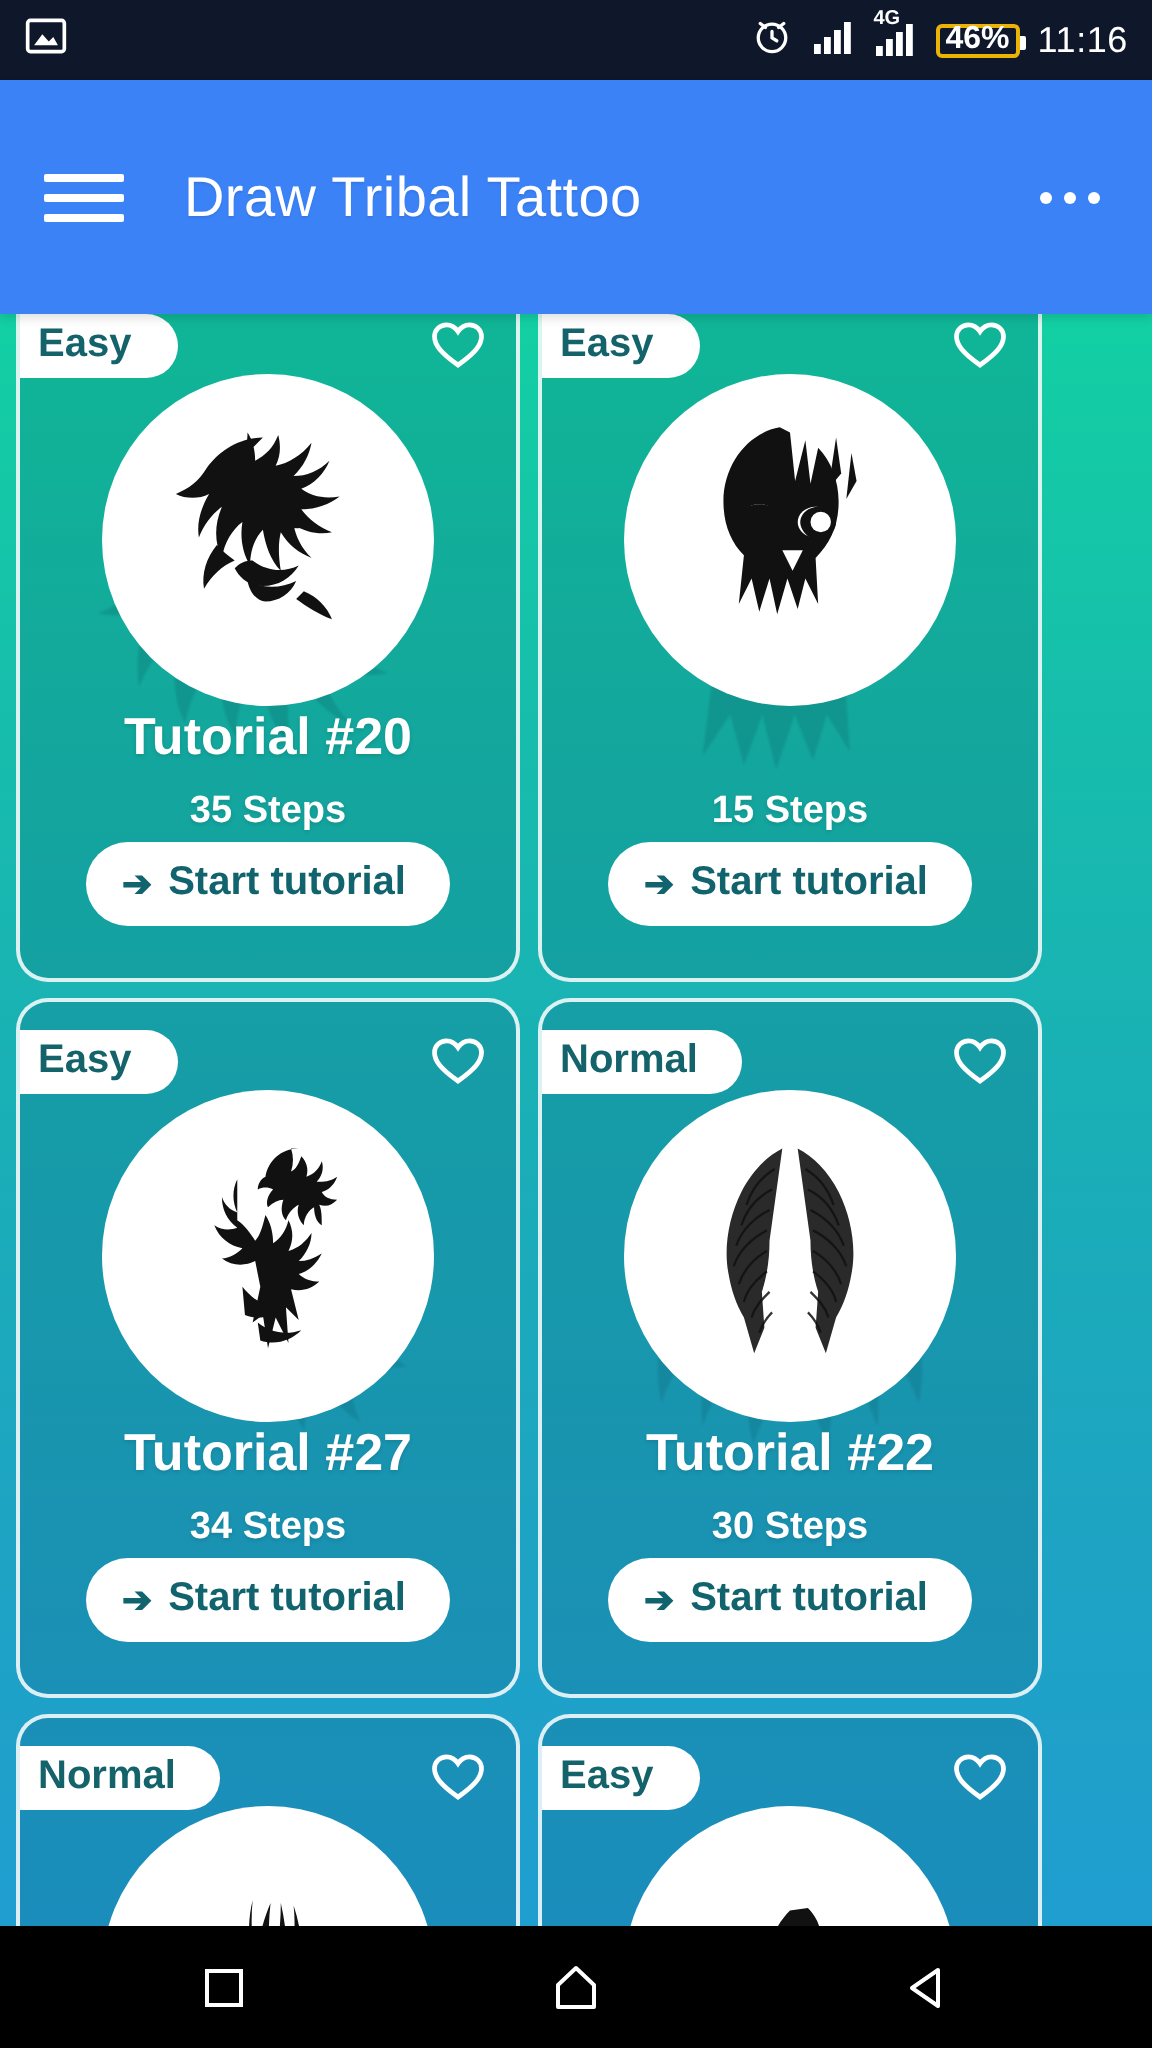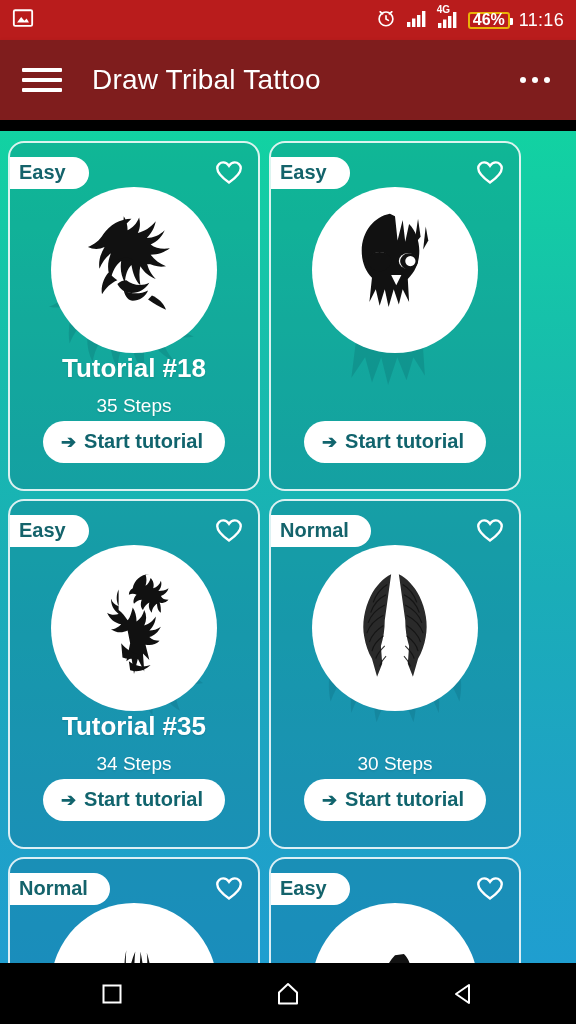--- a/index.html
+++ b/index.html
@@ -6,42 +6,42 @@
   html, body {
     width:576px; height:1024px;
     overflow:hidden;
     font-family:"Liberation Sans", sans-serif;
     background:#000;
   }
   #screen { position:relative; width:576px; height:1024px; overflow:hidden; }
 
   
   #status-bar{
-    position:relative; height:40px; background:#b91c1c;
+    position:relative; height:40px; background:#0f172a;
     display:flex; align-items:center; padding:0 12px;
     color:#fff;
   }
   #status-left{ display:flex; align-items:center; gap:8px; }
   #status-right{ margin-left:auto; display:flex; align-items:center; gap:9px; }
   .sb-icon{ display:block; }
   #status-time{ font-size:18px; letter-spacing:.3px; font-family:"Liberation Sans", sans-serif; }
   .batt{
     border:2px solid #eab308; border-radius:3px; height:17px; min-width:42px;
     display:flex; align-items:center; justify-content:flex-end;
     font-size:16px; font-weight:bold; padding:0 3px; position:relative;
   }
   .batt::after{
     content:""; position:absolute; right:-5px; top:4px; width:3px; height:7px;
     background:#fff; border-radius:0 1px 1px 0;
   }
   .net-label{ font-size:10px; font-weight:bold; position:absolute; top:-3px; left:0; }
 
   
   #app-bar{
-    height:80px; background:#7f1d1d; display:flex; align-items:center;
+    height:117px; background:#3b82f6; display:flex; align-items:center;
     padding:0 22px; position:relative; z-index:5;
     box-shadow:0 2px 5px rgba(0,0,0,.13);
   }
   #hamburger-btn{ width:40px; height:34px; display:flex; flex-direction:column;
     justify-content:space-between; padding:5px 0; cursor:pointer; }
   #hamburger-btn span{ display:block; height:4px; background:#fff; border-radius:1px; }
   #app-title{
     color:#fff; font-size:28px; margin-left:30px; letter-spacing:.2px;
     text-shadow:0 1px 1px rgba(0,0,0,.08);
   }
@@ -102,21 +102,21 @@
   }
   .thumb-circle svg{ width:128px; height:128px; }
 
   .card-title{
     position:absolute; left:0; right:0; top:210px; text-align:center;
     color:#fff; font-size:26px; font-weight:bold; z-index:3;
     text-shadow:0 1px 2px rgba(0,0,0,.12);
   }
   .card-steps{
     position:absolute; left:0; right:0; top:252px; text-align:center;
-    color:#fff; font-size:19px; font-weight:normal; z-index:3;
+    color:#fff; font-size:19px; font-weight:bold; z-index:3;
     text-shadow:0 1px 2px rgba(0,0,0,.12);
   }
   .start-btn{
     position:absolute; left:50%; transform:translateX(-50%); bottom:26px;
     background:#fff; color:#11646d; border:none;
     font-size:20px; font-weight:bold; font-family:"Liberation Sans", sans-serif;
     border-radius:22px; padding:9px 22px 10px 18px;
     display:flex; align-items:center; gap:8px; cursor:pointer; z-index:3;
     white-space:nowrap;
   }
@@ -215,21 +215,21 @@
               <path d="M48 10c-9 0-17 5-22 12-3 5-7 8-12 10 4 2 9 2 13 0-3 5-5 11-4 17 2-5 5-9 9-12-3 7-3 14 0 20 1-6 4-11 8-14-1 6 0 12 3 17 0-6 2-11 5-14 1 6 3 12 7 16-1-6-1-11 0-15 3 5 7 8 12 10-4-4-6-8-7-13 5 3 10 4 15 3-5-2-9-5-12-9 6 0 11-2 15-5-6 1-11 0-15-3 5-2 9-6 11-11-4 4-9 6-14 6 4-4 6-8 7-13-4 5-9 8-14 9 2-4 2-8 1-12-2 5-5 8-9 10 0-4-1-8-3-11 0 4-1 8-3 11z"></path>
               <path d="M38 42c4-2 8-2 11 0-4 1-8 1-11 0z"></path>
               <path d="M54 44c4-2 8-2 11 1-4 1-8 0-11-1z"></path>
               <path d="M44 58c5 4 12 5 18 2-3 5-8 8-14 8-5 0-9-3-11-7 2-2 4-3 7-3z"></path>
               <path d="M42 66c6 3 13 3 19 0-2 5-7 8-12 8-3 0-6-3-7-8z"></path>
               <path d="M30 52c-4 5-6 11-5 17 3-5 7-9 12-11-3-2-5-4-7-6z"></path>
               <path d="M64 70c5 2 9 6 11 11-5-2-10-5-14-8z"></path>
             </g>
           </svg>
         </div>
-        <div class="card-title">Tutorial #18</div>
+        <div class="card-title">Tutorial #20</div>
         <div class="card-steps">35 Steps</div>
         <button class="start-btn">
           <span class="arrow">➔</span>
           <span>Start tutorial</span>
         </button>
       </div>
 
       <div class="card">
         <div class="card-watermark">
           <svg viewBox="0 0 100 100" preserveAspectRatio="xMidYMid meet">
@@ -252,20 +252,21 @@
               <path d="M74 16l-2 18 4-7z"></path>
               <ellipse cx="38" cy="43" rx="8" ry="7" fill="#fff"></ellipse>
               <ellipse cx="60" cy="43" rx="7" ry="6" fill="#fff"></ellipse>
               <path d="M38 36c5 0 9 3 9 7s-4 8-9 8-9-4-9-8 4-7 9-7z"></path>
               <path d="M61 37c4 0 7 3 7 6s-3 7-7 7-7-4-7-7 3-6 7-6z"></path>
               <ellipse cx="62" cy="43" rx="4" ry="4" fill="#fff"></ellipse>
               <path d="M47 54l4 8 4-8z" fill="#fff"></path>
             </g>
           </svg>
         </div>
+        <div class="card-steps">15 Steps</div>
         <button class="start-btn">
           <span class="arrow">➔</span>
           <span>Start tutorial</span>
         </button>
       </div>
 
       <div class="card row2">
         <div class="card-watermark">
           <svg viewBox="0 0 100 100" preserveAspectRatio="xMidYMid meet">
             <g fill="#0a5a6b">
@@ -282,21 +283,21 @@
         <div class="thumb-circle">
           <svg viewBox="0 0 100 100">
             <g fill="#111">
               <path d="M62 8c-7 0-12 5-13 11-2 1-3 3-3 5 2-1 4-1 6 0-2 2-3 5-2 7 2-2 4-3 6-3-1 3-1 6 1 8 1-3 3-5 5-6-1 3 0 6 2 8 0-3 2-6 4-7 0 3 1 6 3 7 0-3 0-6-1-8 3 1 5 0 7-2-3 0-5-1-6-3 3-1 5-3 6-6-3 2-5 2-8 2 2-2 3-5 2-8-1 3-3 5-6 6 1-3 0-6-2-8-1 3-2 5-4 6 1-3 1-6 0-9z"></path>
               <path d="M38 20c-2 4-2 9 0 13-3-1-5-3-6-6 0 5 2 9 6 12-3 1-6 1-9-1 2 5 6 8 11 9-2 2-5 4-8 4 4 3 9 3 13 1l2 10-3 14 4-3 2 13 3-12 5 10-1-14 5 5-3-12c4 1 8 0 11-3-3 0-6-1-8-3 4-1 7-4 9-8-3 2-6 3-9 3 3-3 5-7 5-11-2 3-5 6-9 7 2-4 2-8 0-12-1 4-3 7-6 9 0-4-1-8-3-11-1 4-2 8-4 10-2-3-4-6-7-8z"></path>
               <path d="M40 62c4 5 9 8 15 9-4 3-9 4-14 2z"></path>
               <path d="M46 76c5 4 11 5 17 3-4 4-10 6-16 4z"></path>
             </g>
           </svg>
         </div>
-        <div class="card-title">Tutorial #35</div>
+        <div class="card-title">Tutorial #27</div>
         <div class="card-steps">34 Steps</div>
         <button class="start-btn">
           <span class="arrow">➔</span>
           <span>Start tutorial</span>
         </button>
       </div>
 
       <div class="card row2">
         <div class="card-watermark">
           <svg viewBox="0 0 100 100" preserveAspectRatio="xMidYMid meet">
@@ -317,20 +318,21 @@
             <g fill="#2a2a2a">
               <path d="M47 8c-6 3-12 9-16 17-5 10-7 22-5 32 1 6 3 12 6 17l4 14 4-10-1-14c2-6 3-13 3-20z"></path>
               <path d="M53 8c6 3 12 9 16 17 5 10 7 22 5 32-1 6-3 12-6 17l-4 14-4-10 1-14c-2-6-3-13-3-20z"></path>
             </g>
             <g stroke="#111" stroke-width=".9" fill="none" opacity=".85">
               <path d="M44 16c-5 3-9 8-11 14M43 24c-6 3-10 8-12 14M42 32c-6 3-11 8-13 14M41 40c-6 3-11 8-13 14M41 48c-5 3-9 7-11 13M41 56c-4 3-8 7-9 12M42 64c-3 3-6 6-7 10M43 72c-2 2-4 5-5 8"></path>
               <path d="M56 16c5 3 9 8 11 14M57 24c6 3 10 8 12 14M58 32c6 3 11 8 13 14M59 40c6 3 11 8 13 14M59 48c5 3 9 7 11 13M59 56c4 3 8 7 9 12M58 64c3 3 6 6 7 10M57 72c2 2 4 5 5 8"></path>
             </g>
           </svg>
         </div>
+        <div class="card-title">Tutorial #22</div>
         <div class="card-steps">30 Steps</div>
         <button class="start-btn">
           <span class="arrow">➔</span>
           <span>Start tutorial</span>
         </button>
       </div>
 
       <div class="card row3">
         <div class="badge">Normal</div>
         <div class="heart-btn">

